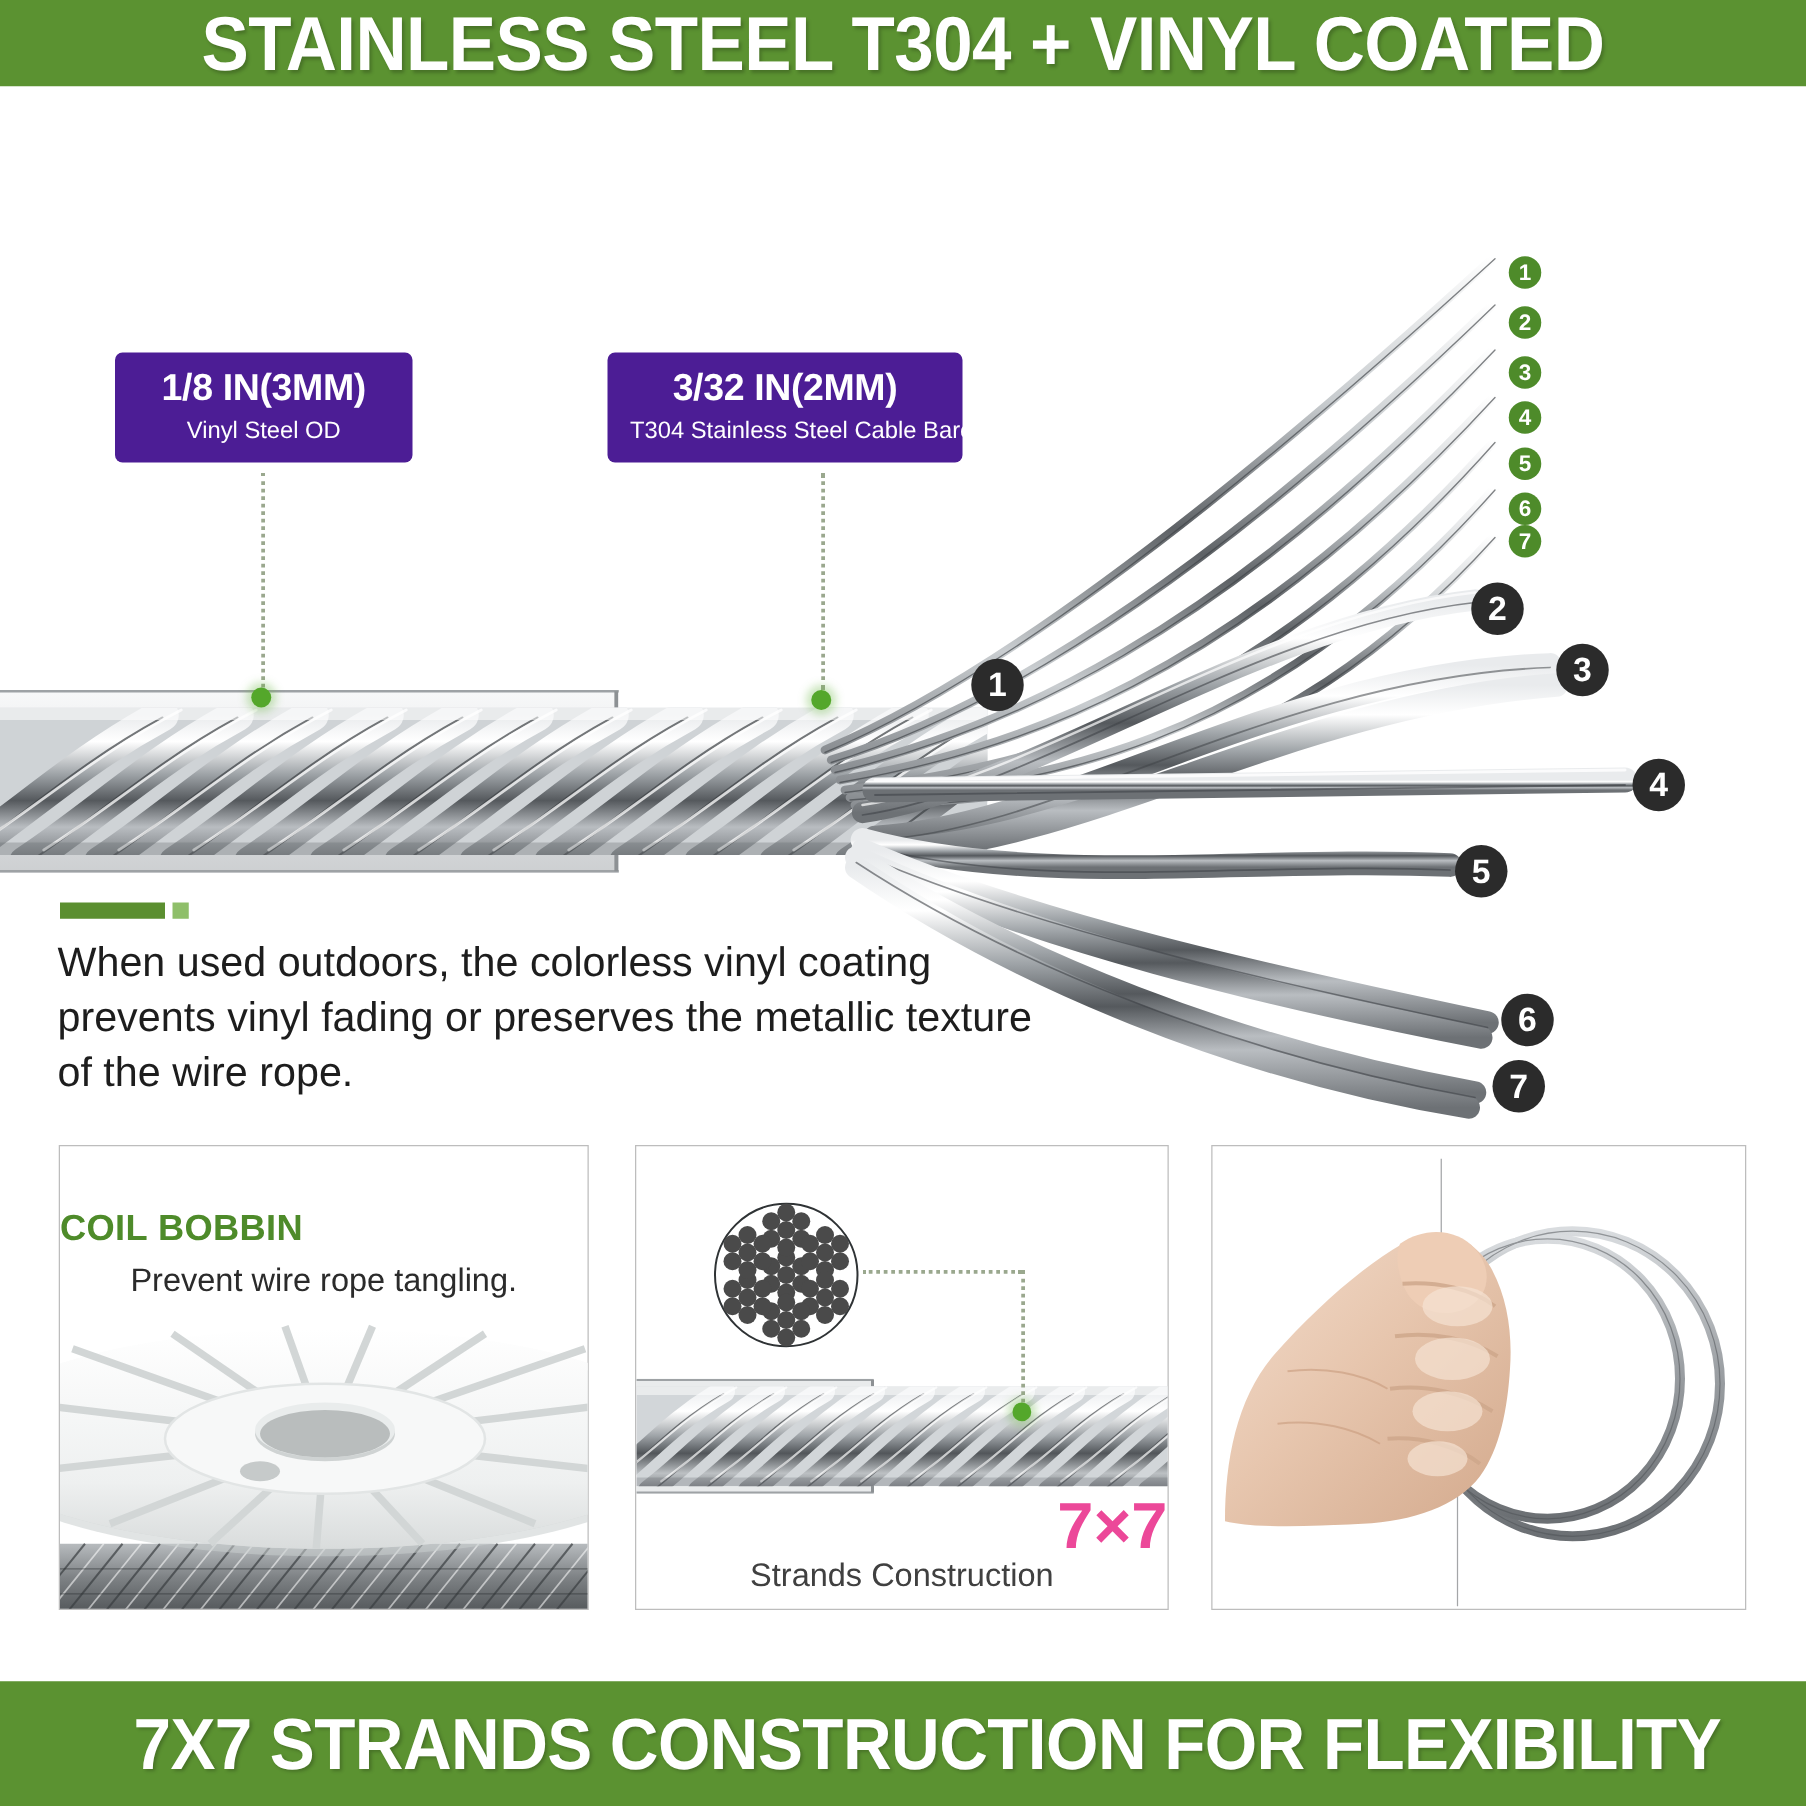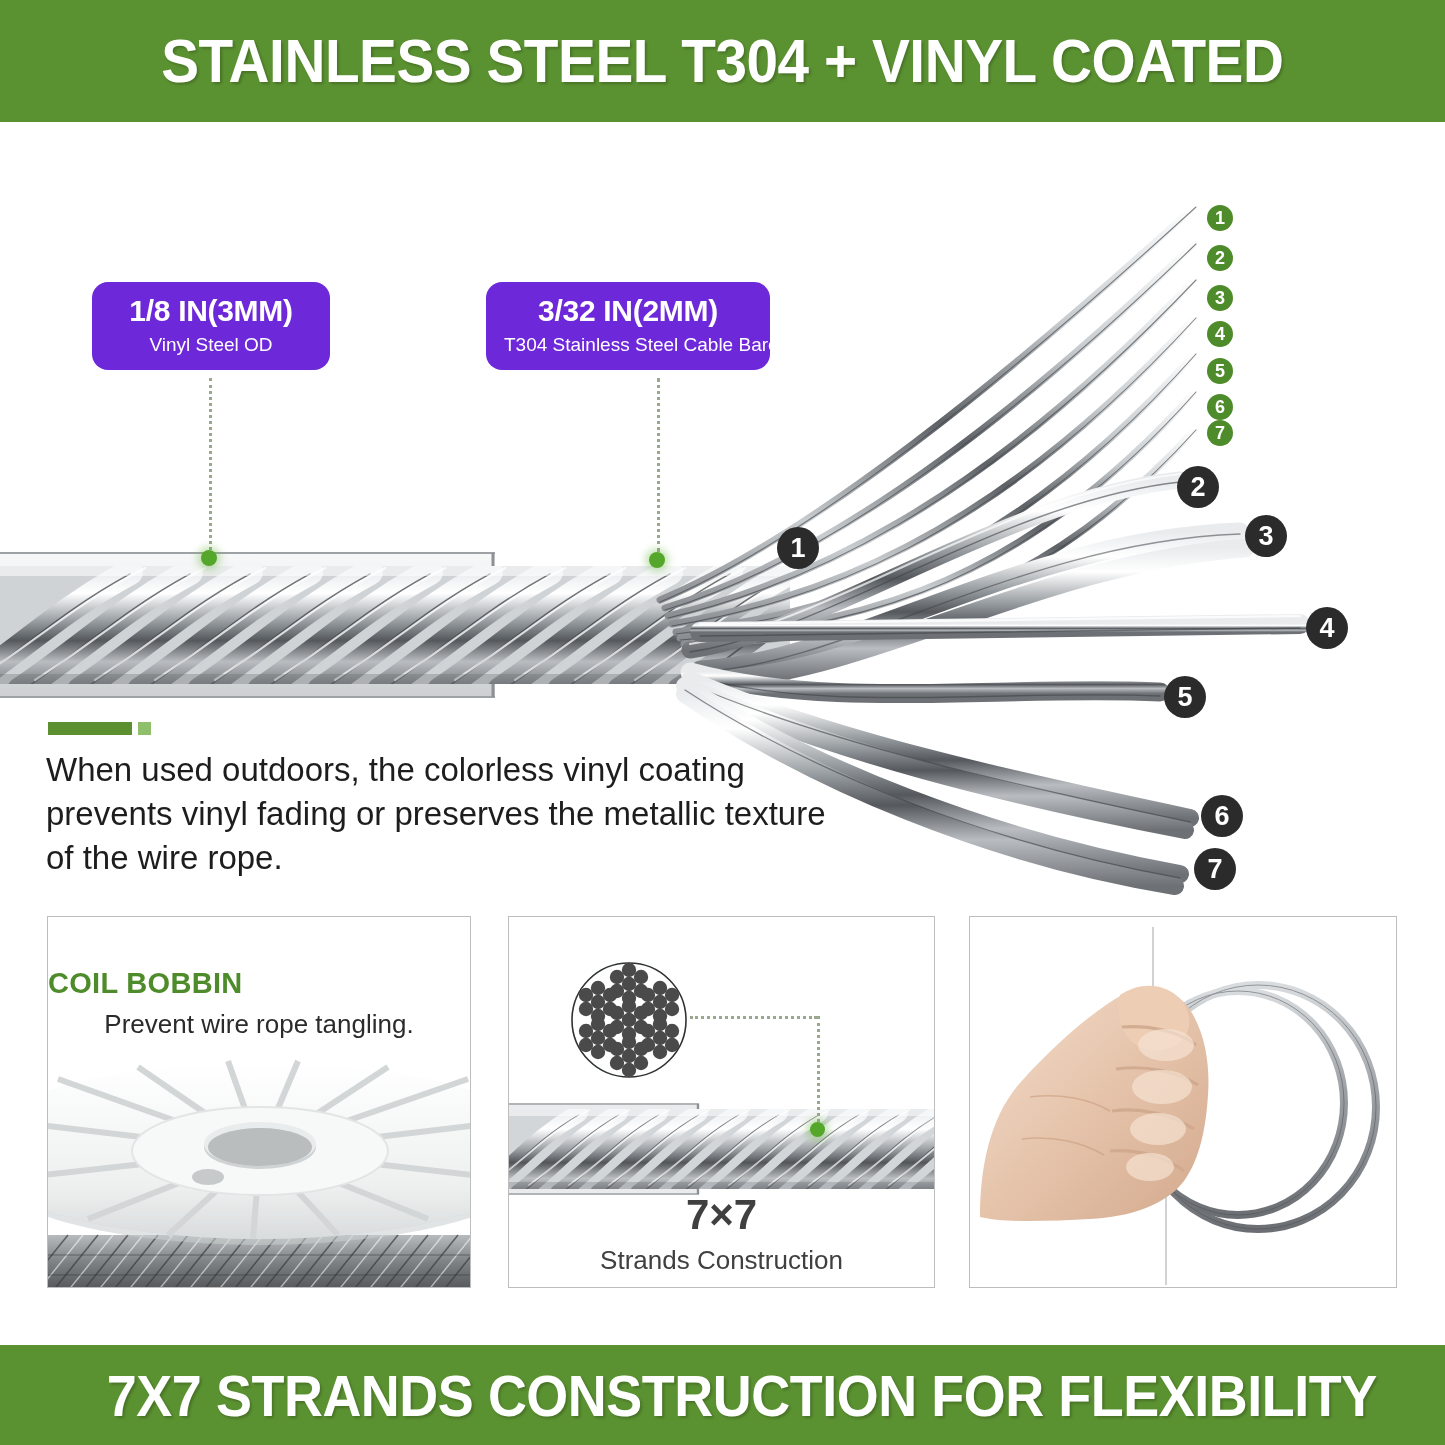--- a/index.html
+++ b/index.html
@@ -10,38 +10,38 @@
     overflow: hidden;
   }
   .page { position: relative; width: 1445px; height: 1445px; background: #fff; }
 
   
   .banner {
     position: absolute; left: 0; width: 1445px;
     background: #5b9231;
     display: flex; align-items: center; justify-content: center;
   }
-  #banner-top { top: 0; height: 122px; }
+  #banner-top { top: 0; height: 69px; }
   #banner-bottom { top: 1345px; height: 100px; padding-left: 38px; }
   .banner-text {
     color: #ffffff;
     font-weight: 700;
     letter-spacing: -0.5px;
     white-space: nowrap;
     transform: scaleX(0.93);
     text-shadow: 2px 2px 3px rgba(0,0,0,0.22);
   }
   #banner-top .banner-text { font-size: 61px; }
   #banner-bottom .banner-text { font-size: 58px; }
 
   
   .callout {
     position: absolute;
-    background: #6d28d9;
-    border-radius: 16px;
+    background: #4c1d95;
+    border-radius: 6px;
     color: #fff;
     text-align: center;
     padding: 12px 18px 14px 18px;
   }
   .callout .c-title {
     font-size: 30px; font-weight: 700; line-height: 1.15;
     letter-spacing: -0.3px; white-space: nowrap;
   }
   .callout .c-sub {
     font-size: 19px; font-weight: 400; line-height: 1.2;
@@ -110,22 +110,22 @@
     color: #4e8b2a; font-size: 29px; font-weight: 700; letter-spacing: 0.3px;
   }
   .card-sub {
     position: absolute; left: 0; width: 100%; text-align: center;
     color: #2b2b2b; font-size: 26px; font-weight: 400;
   }
   #bobbin-title { top: 50px; }
   #bobbin-sub   { top: 92px; }
 
   #strands-num {
-    position: absolute; left: 0; width: 100%; text-align: center;
-    top: 274px; color: #404040; font-size: 42px; font-weight: 700;
+    position: absolute; left: 0; width: 100%; text-align: right;
+    top: 274px; color: #ec4899; font-size: 52px; font-weight: 700;
   }
   #strands-sub {
     position: absolute; left: 0; width: 100%; text-align: center;
     top: 328px; color: #404040; font-size: 26px; font-weight: 400;
   }
   
   #xs-leader-h {
     position: absolute; left: 690px; top: 1016px; width: 127px; height: 0;
     border-top: 3px dotted #9aa88e;
   }

